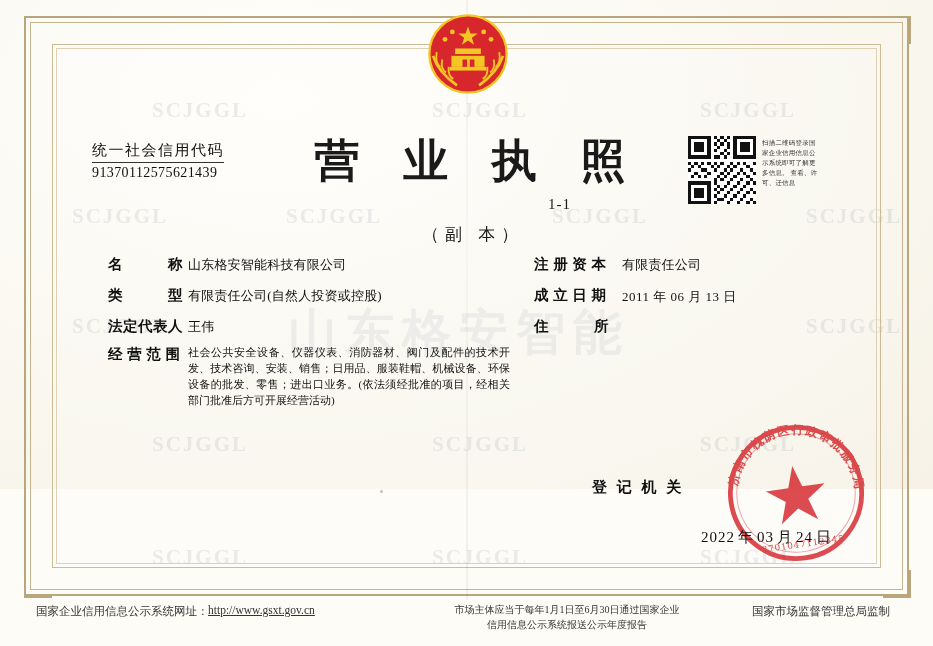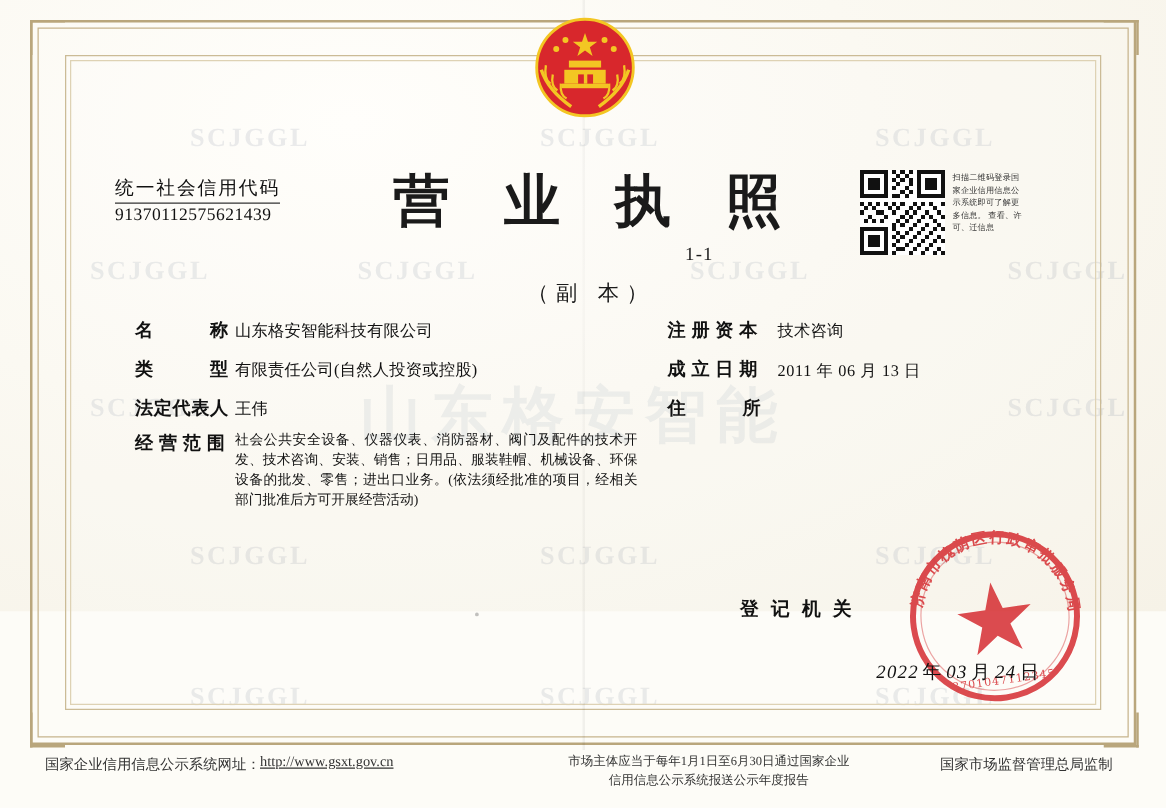--- a/index.html
+++ b/index.html
@@ -212,21 +212,21 @@
     color: #111;
     font-weight: 600;
   }
   .issue-date {
     position: absolute;
     left: 698px; top: 528px;
     font-size: 15px;
     color: #111;
     letter-spacing: 1px;
   }
-  .issue-date span.num { padding: 0 3px; font-style: italic; }
+  .issue-date span.num { padding: 0 3px; }
 
   
   .seal {
     position: absolute;
     left: 716px; top: 413px;
     width: 160px; height: 160px;
     opacity: 0.82;
   }
 
   
@@ -471,21 +471,21 @@
   <div class="field-label" style="left:108px; top:286px;">类　　　型</div>
   <div class="field-value" style="left:188px; top:287px;">有限责任公司(自然人投资或控股)</div>
 
   <div class="field-label" style="left:108px; top:317px;">法定代表人</div>
   <div class="field-value" style="left:188px; top:318px;">王伟</div>
 
   <div class="field-label" style="left:108px; top:345px;">经 营 范 围</div>
   <div class="scope-text">社会公共安全设备、仪器仪表、消防器材、阀门及配件的技术开发、技术咨询、安装、销售；日用品、服装鞋帽、机械设备、环保设备的批发、零售；进出口业务。(依法须经批准的项目，经相关部门批准后方可开展经营活动)</div>
 
   <div class="field-label" style="left:534px; top:255px;">注 册 资 本</div>
-  <div class="field-value" style="left:622px; top:256px;">技术咨询</div>
+  <div class="field-value" style="left:622px; top:256px;">有限责任公司</div>
 
   <div class="field-label" style="left:534px; top:286px;">成 立 日 期</div>
   <div class="date-line">2011 年  06  月 13 日</div>
 
   <div class="field-label" style="left:534px; top:317px;">住　　　所</div>
 
   <div class="dot-mark"></div>
 
   <div class="registrar">登 记 机 关</div>
 

